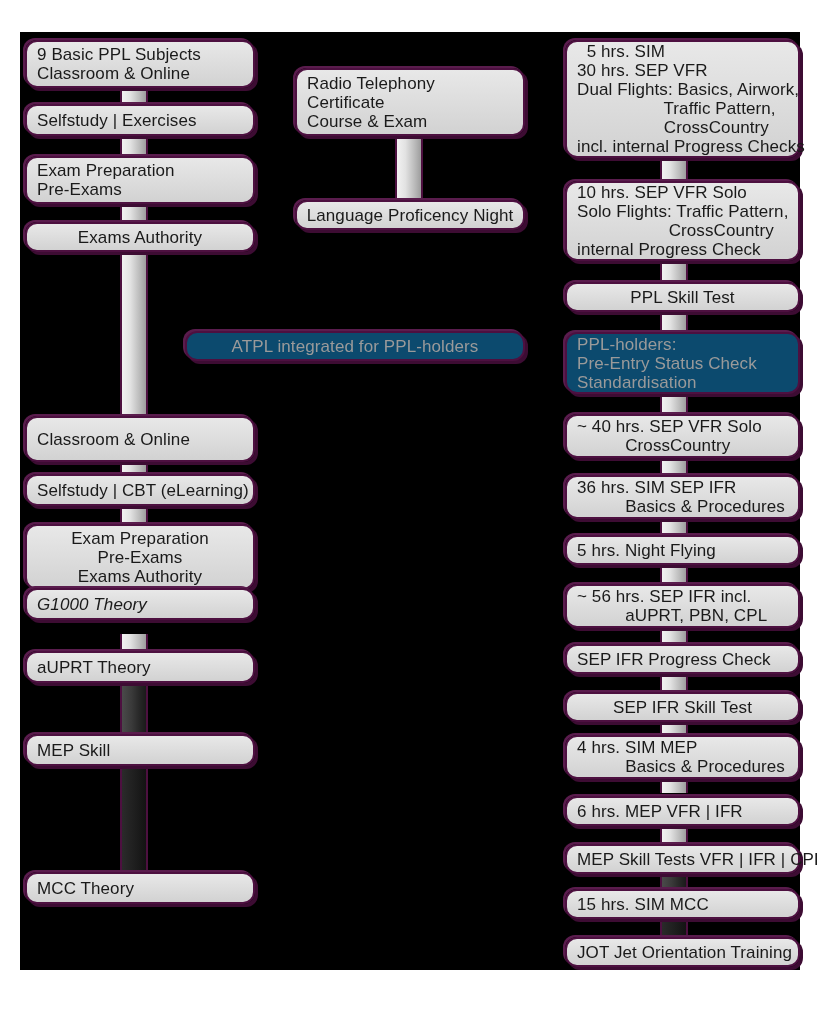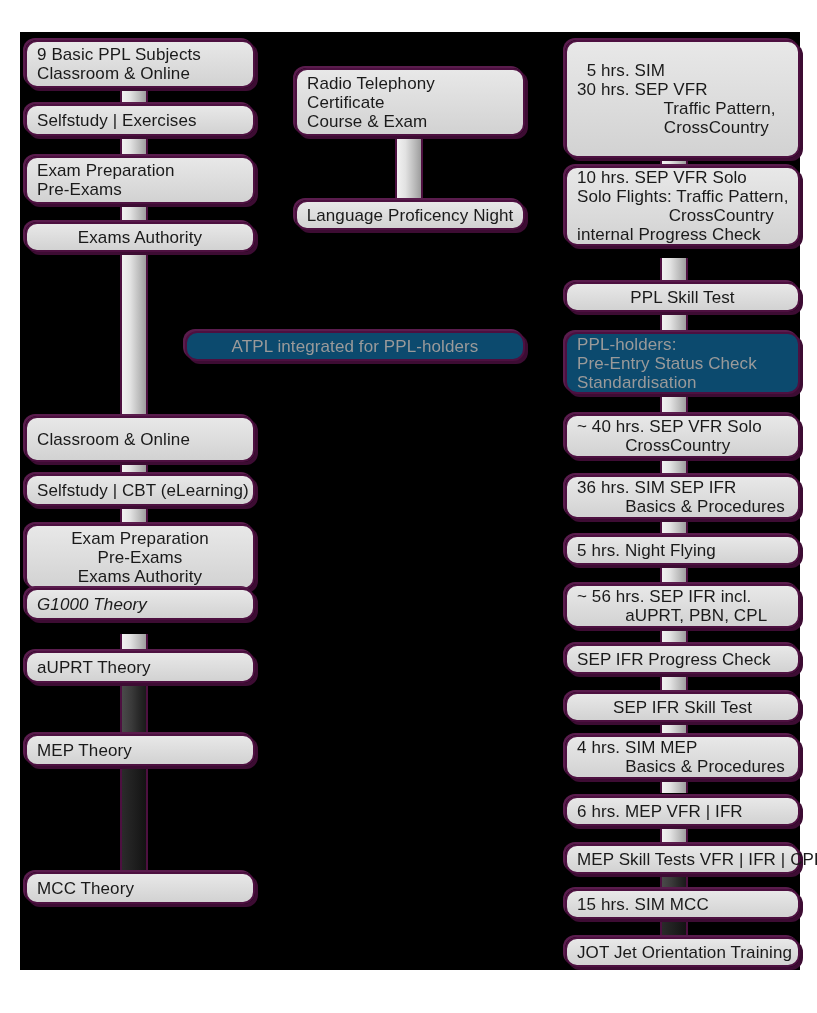--- a/index.html
+++ b/index.html
@@ -141,21 +141,21 @@
 
 <div class="node left" style="left:25px; top:588px; width:230px; height:32px;font-style:italic;">
   <span class="ln">G1000 Theory</span>
 </div>
 
 <div class="node left" style="left:25px; top:651px; width:230px; height:32px;">
   <span class="ln">aUPRT Theory</span>
 </div>
 
 <div class="node left" style="left:25px; top:734px; width:230px; height:32px;">
-  <span class="ln">MEP Theory</span>
+  <span class="ln">MEP Skill</span>
 </div>
 
 <div class="node left" style="left:25px; top:872px; width:230px; height:32px;">
   <span class="ln">MCC Theory</span>
 </div>
 
 <div class="node left" style="left:295px; top:68px; width:230px; height:68px;">
   <span class="ln">Radio Telephony</span>
   <span class="ln">Certificate</span>
   <span class="ln">Course &amp; Exam</span>
@@ -165,25 +165,27 @@
   <span class="ln">Language Proficency Night</span>
 </div>
 
 <div class="node light center" style="left:185px; top:331px; width:340px; height:30px;">
   <span class="ln">ATPL integrated for PPL-holders</span>
 </div>
 
 <div class="node left" style="left:565px; top:40px; width:235px; height:118px;">
   <span class="ln">  5 hrs. SIM</span>
   <span class="ln">30 hrs. SEP VFR</span>
+  <span class="ln">Dual Flights: Basics, Airwork,</span>
   <span class="ln">                  Traffic Pattern,</span>
   <span class="ln">                  CrossCountry</span>
-</div>
-
-<div class="node left" style="left:565px; top:166px; width:235px; height:80px;">
+  <span class="ln">incl. internal Progress Checks</span>
+</div>
+
+<div class="node left" style="left:565px; top:181px; width:235px; height:80px;">
   <span class="ln">10 hrs. SEP VFR Solo</span>
   <span class="ln">Solo Flights: Traffic Pattern,</span>
   <span class="ln">                   CrossCountry</span>
   <span class="ln">internal Progress Check</span>
 </div>
 
 <div class="node center" style="left:565px; top:282px; width:235px; height:30px;">
   <span class="ln">PPL Skill Test</span>
 </div>
 

